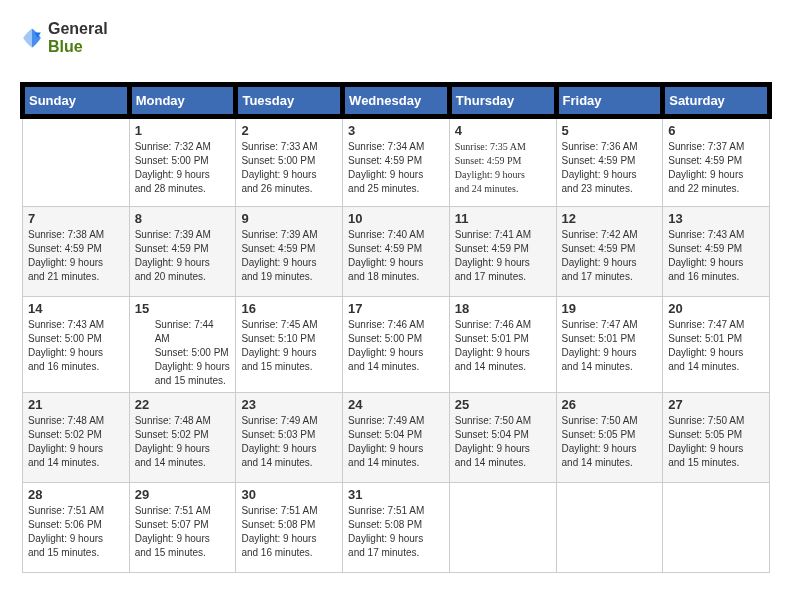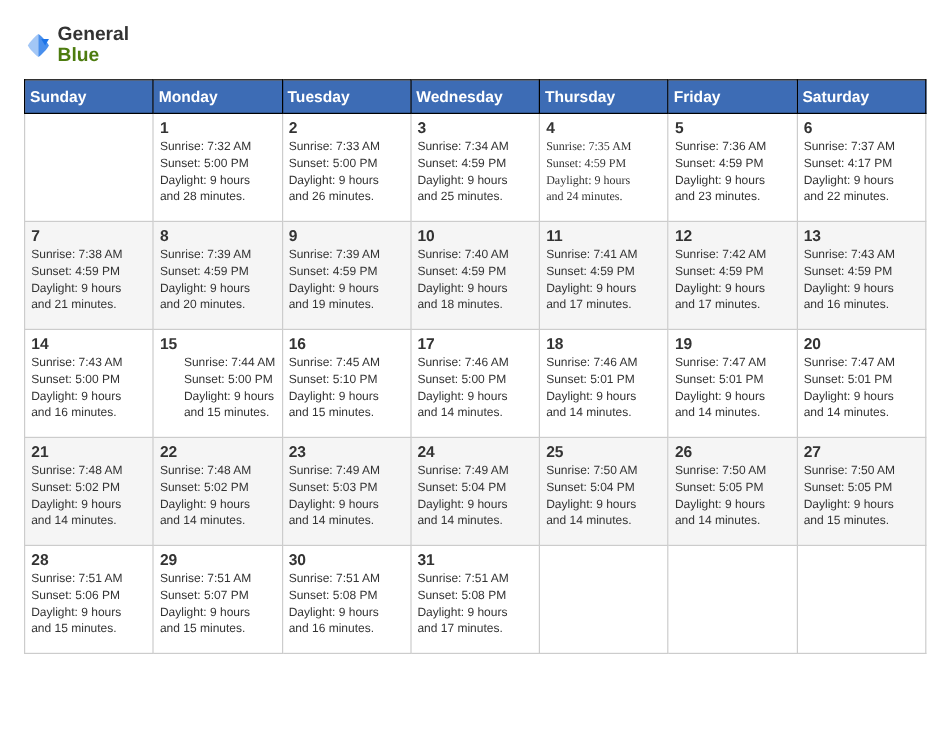--- a/index.html
+++ b/index.html
@@ -7,21 +7,21 @@
       font-family: Arial, sans-serif;
       background: #fff;
       width: 792px;
       min-height: 612px;
       padding: 20px;
     }
     .header {
       display: flex;
       align-items: flex-start;
       justify-content: space-between;
-      margin-bottom: 10px;
+      margin-bottom: 26px;
     }
     .logo {
       display: flex;
       align-items: center;
       gap: 4px;
     }
     .logo-icon {
       width: 24px;
       height: 24px;
     }
@@ -43,21 +43,21 @@
       border-collapse: collapse;
       font-size: 11px;
     }
     thead tr th {
       background: #3d6cb5;
       color: #fff;
       padding: 6px 4px;
       text-align: left;
       font-size: 13px;
       font-weight: bold;
-      border: 1px solid #000000;
+      border: 5px solid #000000;
     }
     tbody tr td {
       border: 1px solid #ccc;
       vertical-align: top;
       padding: 4px 5px;
       min-height: 70px;
       height: 90px;
       width: calc(100% / 7);
     }
     tbody tr:nth-child(odd) td {
@@ -149,21 +149,21 @@
         <td>
           <span class="day-number">5</span>
           <div class="day-info" style="white-space: pre-line;">Sunrise: 7:36 AM
 Sunset: 4:59 PM
 Daylight: 9 hours
 and 23 minutes.</div>
         </td>
         <td>
           <span class="day-number">6</span>
           <div class="day-info" style="white-space: pre-line;">Sunrise: 7:37 AM
-Sunset: 4:17 PM
+Sunset: 4:59 PM
 Daylight: 9 hours
 and 22 minutes.</div>
         </td>
       </tr>
       <tr>
         <td>
           <span class="day-number">7</span>
           <div class="day-info" style="white-space: pre-line;">Sunrise: 7:38 AM
 Sunset: 4:59 PM
 Daylight: 9 hours

